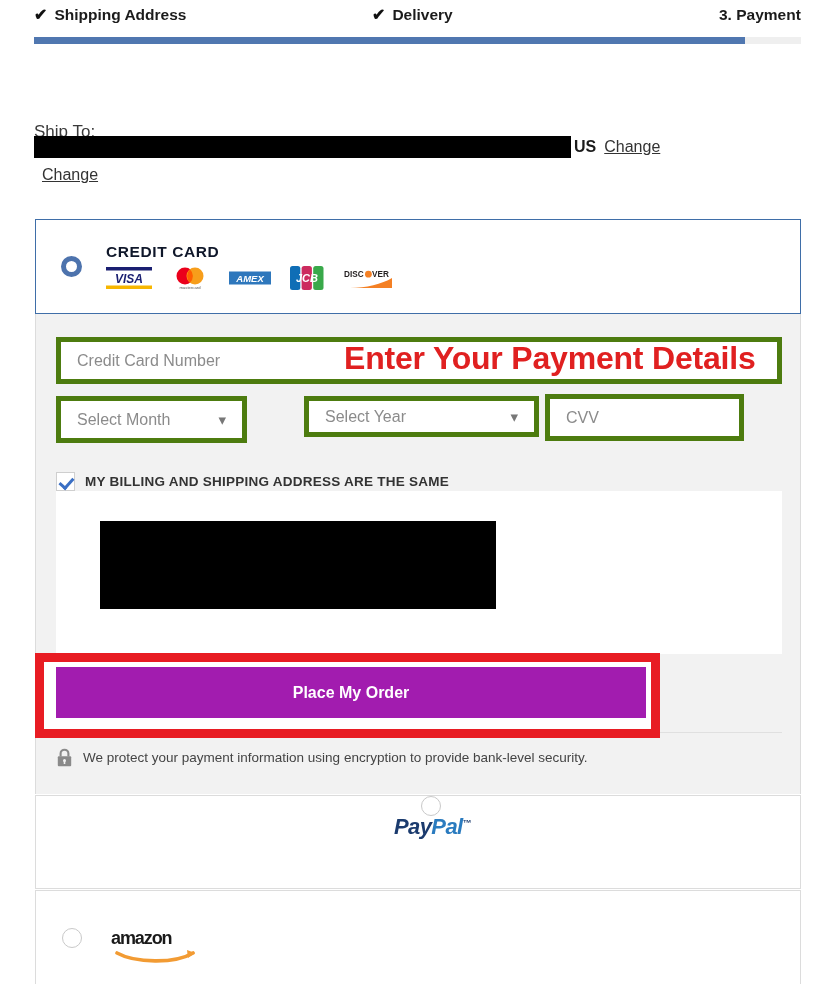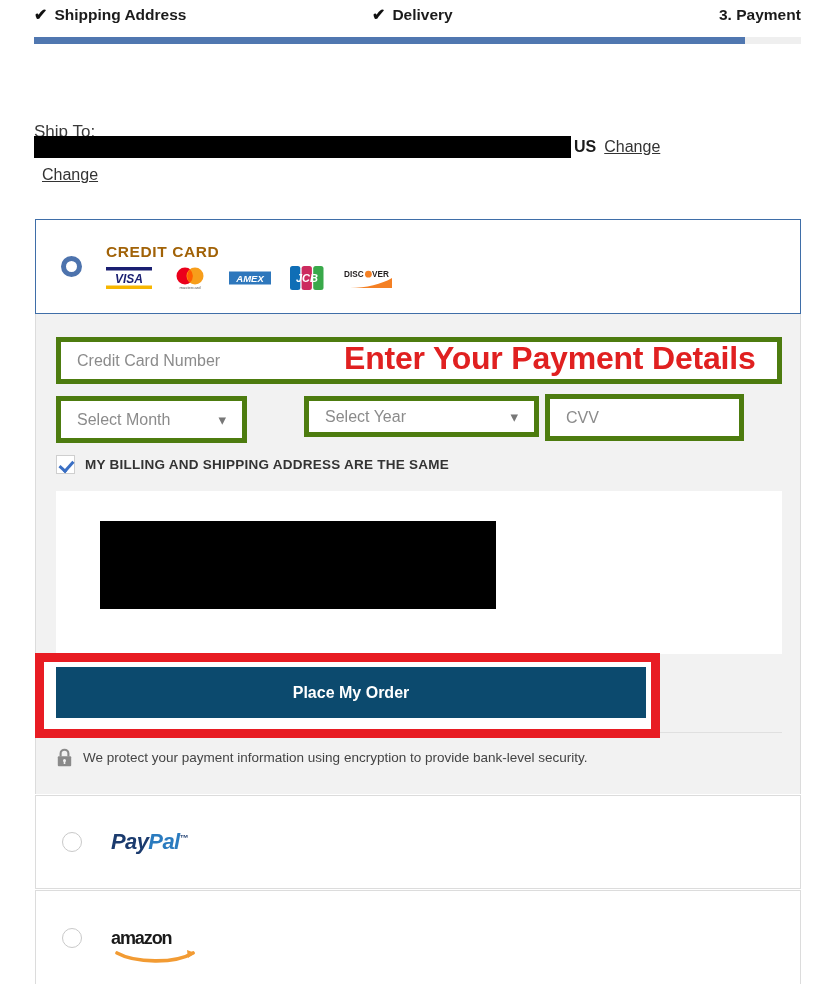--- a/index.html
+++ b/index.html
@@ -80,21 +80,21 @@
   }
   .radio-ring {
     margin-left: 25px;
     width: 21px; height: 21px; border-radius: 50%;
     border: 5px solid #4d73ad; background: #ffffff;
     flex: none;
   }
   .cc-body { margin-left: 24px; }
   .cc-title {
     font-size: 15.5px; font-weight: bold;
-    letter-spacing: 0.6px; color: #a16207;
+    letter-spacing: 0.6px; color: #0f172a;
     margin-bottom: 5px;
   }
   .card-logos { display: flex; align-items: center; gap: 18px; }
 
   
   .brand { display: block; }
 
   
   .form-area {
     position: absolute; left: 35px; top: 314px;
@@ -119,21 +119,21 @@
     transform: translateY(-55%);
     font-size: 15px; color: #777777; line-height: 1;
   }
   .annotation-red {
     position: absolute; left: 308px; top: 26px;
     font-size: 32px; font-weight: bold; color: #e02020;
     letter-spacing: -0.2px; white-space: nowrap;
   }
 
   .billing-check {
-    position: absolute; left: 20px; top: 141px;
+    position: absolute; left: 20px; top: 158px;
     display: flex; align-items: center; gap: 10px;
   }
   .cbox {
     width: 19px; height: 19px;
     border: 1px solid #cfcfcf; background: #ffffff;
     position: relative; flex: none;
   }
   .cbox::after {
     content: ""; position: absolute;
     left: 5px; top: 2px; width: 6px; height: 11px;
@@ -158,21 +158,21 @@
   
   .order-callout {
     position: absolute; left: 35px; top: 653px;
     width: 625px; height: 85px;
     border: 9px solid #e81c23;
     background: #ffffff;
   }
   .order-btn {
     position: absolute; left: 56px; top: 667px;
     width: 590px; height: 51px;
-    background: #0c4a6e; border: none;
+    background: #a21caf; border: none;
     color: #ffffff; font-size: 16px; font-weight: bold;
     font-family: "Liberation Sans", sans-serif;
     cursor: pointer;
     display: flex; align-items: center; justify-content: center;
   }
 
   .security-note {
     position: absolute; left: 20px; top: 434px;
     display: flex; align-items: center; gap: 10px;
     font-size: 13.5px; color: #444444;
@@ -184,21 +184,21 @@
   }
 
   
   .alt-row {
     position: absolute; left: 35px;
     width: 766px; height: 94px;
     background: #ffffff;
     border: 1px solid #dcdcdc;
     display: flex; align-items: center;
   }
-  .alt-paypal { top: 795px; }
+  .alt-paypal { top: 795px; flex-direction: column; }
   .alt-amazon { top: 890px; border-bottom: none; }
   .radio-empty {
     margin-left: 26px;
     width: 20px; height: 20px; border-radius: 50%;
     border: 1px solid #c9c9c9; background: #ffffff; flex: none;
   }
   .alt-logo { margin-left: 29px; }
 
   .paypal-mark {
     font-size: 22px; font-weight: bold; font-style: italic;

